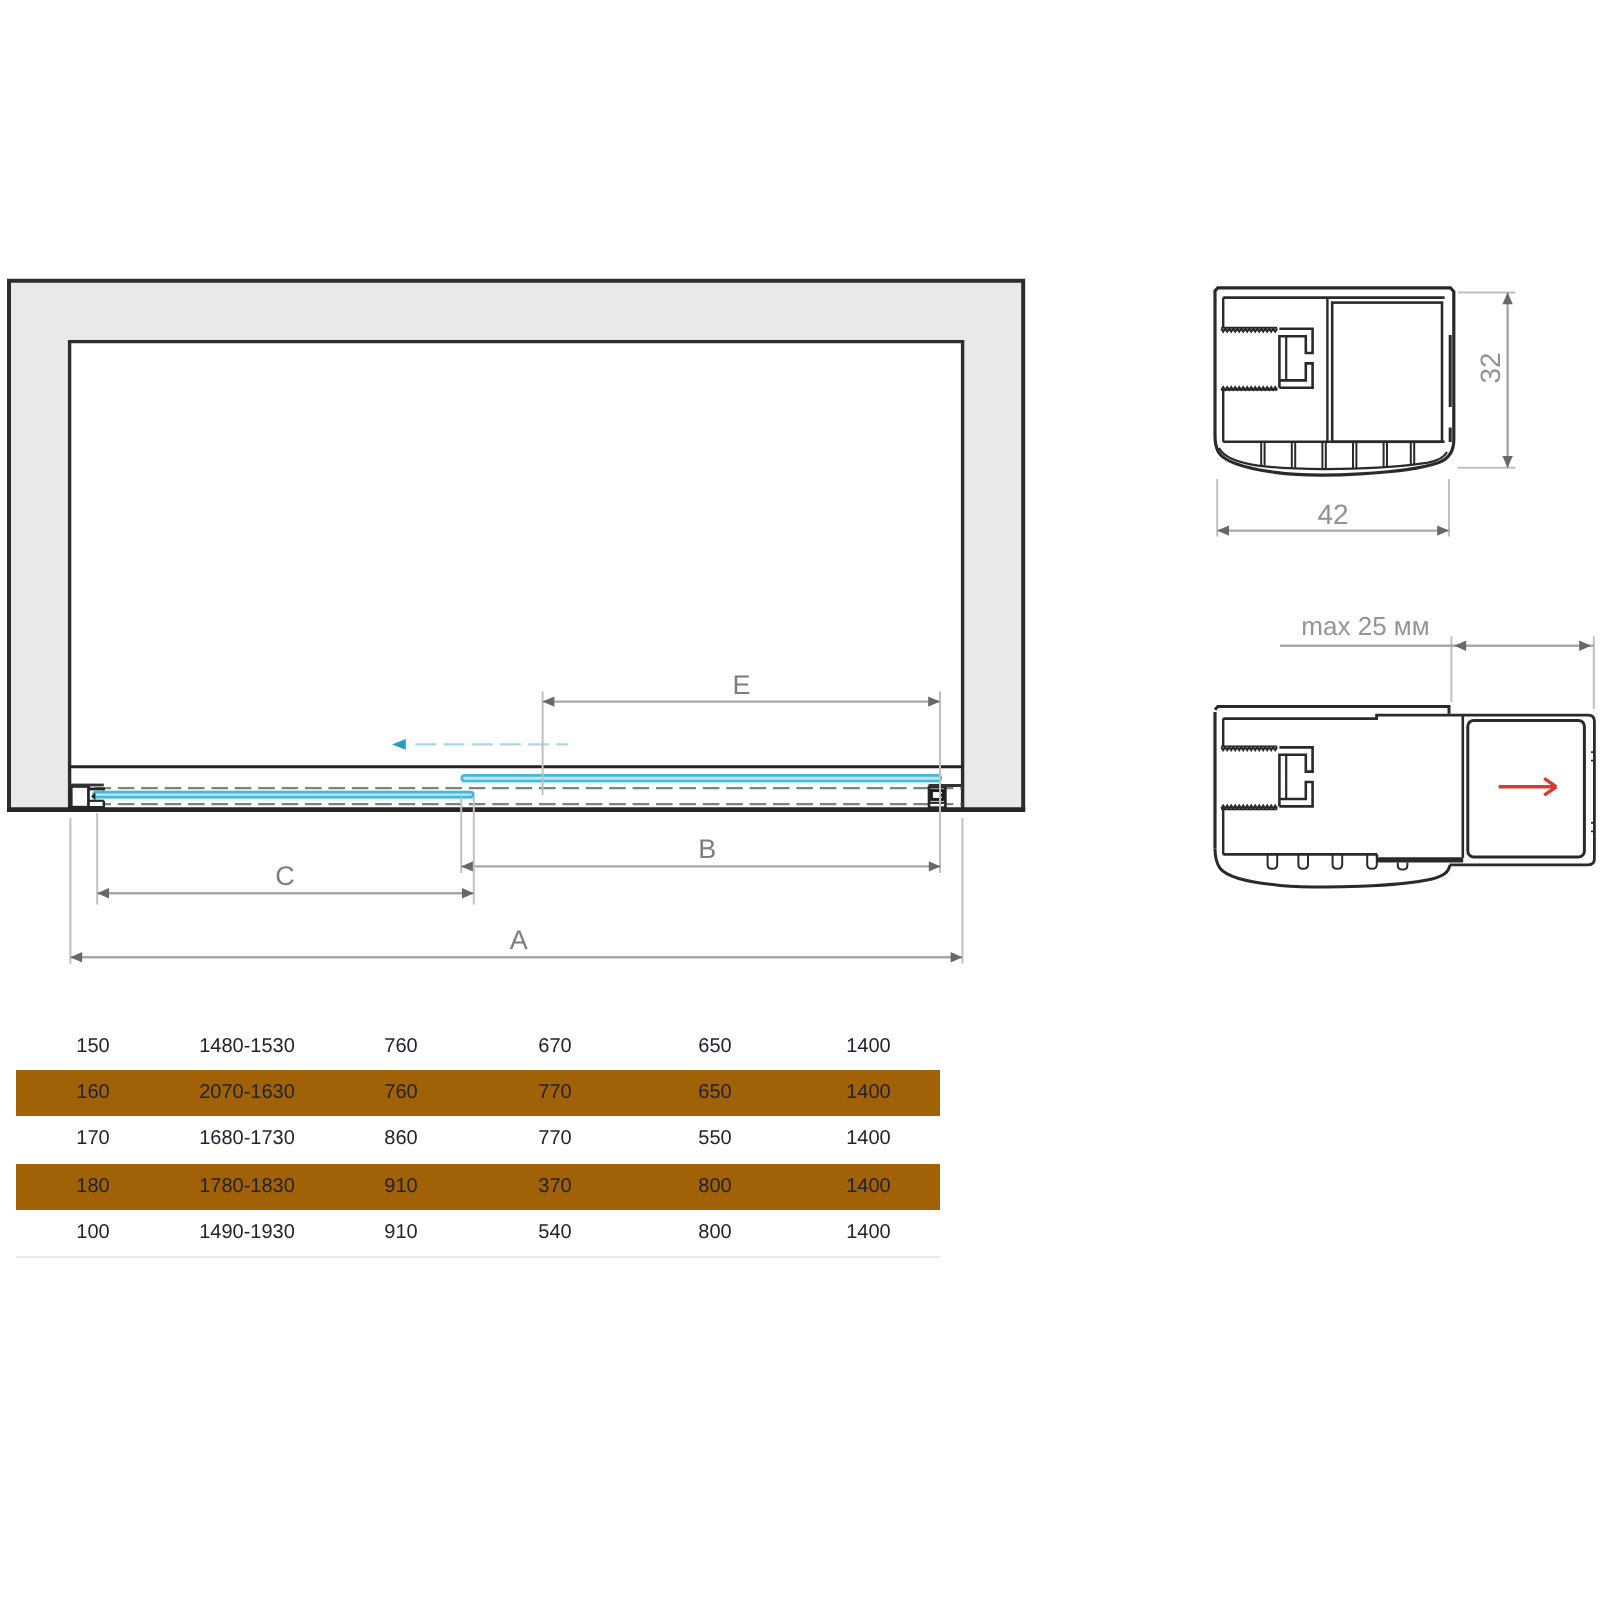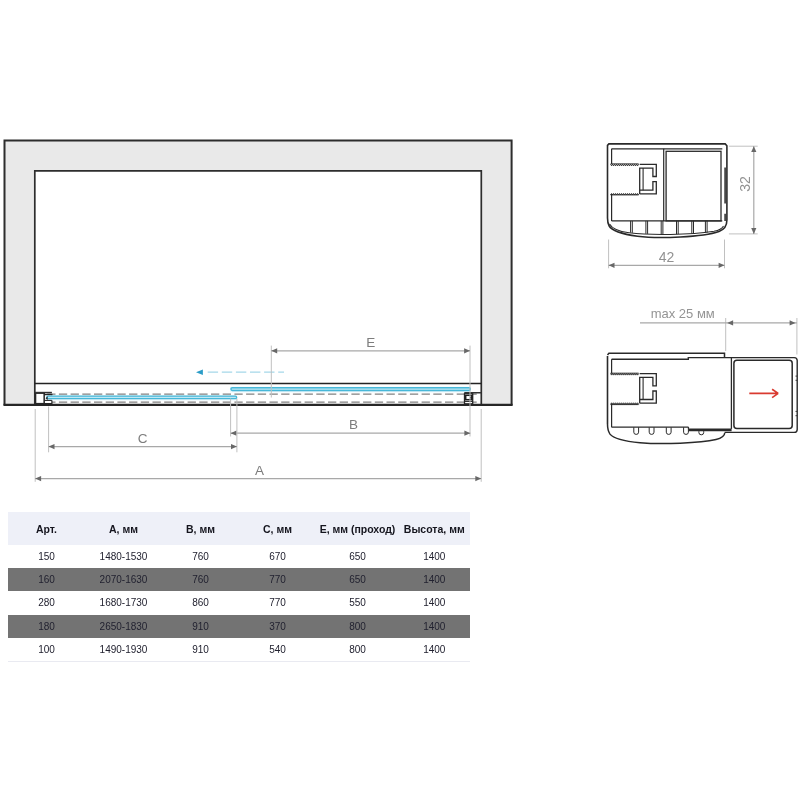--- a/index.html
+++ b/index.html
@@ -2,21 +2,21 @@
 <html><head>
 <meta charset="utf-8">
 <style>
 html,body{margin:0;padding:0;background:#ffffff;}
 body{width:800px;height:800px;font-family:"Liberation Sans",sans-serif;position:relative;overflow:hidden;}
 #page{position:absolute;left:0;top:0;width:800px;height:800px;}
 svg{position:absolute;left:0;top:0;}
 .tbl{position:absolute;left:8px;top:512px;width:462px;font-family:"Liberation Sans",sans-serif;}
 .hrow{display:flex;height:33px;background:#eef0f8;align-items:center;}
 .drow{display:flex;height:23.2px;align-items:center;}
-.alt{background:#737373;}
+.alt{background:#a16207;}
 .c{width:77px;text-align:center;font-size:10px;color:#222230;white-space:nowrap;}
 .c:nth-child(5){width:83px;}
 .c:nth-child(6){width:70.5px;}
 .hrow .c{font-weight:bold;font-size:10.5px;color:#14141d;}
 .tbl .bottomline{height:1px;background:#e9eaf1;}
 </style>
 </head>
 <body>
 <div id="page">
 <svg width="800" height="800" viewBox="0 0 800 800">
@@ -196,59 +196,51 @@
       <path d="M796.9,318.0 V354.5" stroke="#c0c0c0" stroke-width="1" fill="none"></path>
       <path d="M640.0,322.9 H796.9" stroke="#a8a8a8" stroke-width="1.2" fill="none"></path>
       <path d="M727.2,322.9 L733.1,320.3 V325.5 Z" fill="#686868"></path>
       <path d="M795.5,322.9 L789.6,320.3 V325.5 Z" fill="#686868"></path>
     </g>
   </g>
 </svg>
 
 <div class="tbl">
 
-  <div class="hrow">
-    <div class="c">Арт.</div>
-        <div class="c">А, мм</div>
-        <div class="c">В, мм</div>
-        <div class="c">С, мм</div>
-        <div class="c">Е, мм (проход)</div>
-        <div class="c">Высота, мм</div>
-  </div>
 
   <div class="drow">
     <div class="c">150</div>
         <div class="c">1480-1530</div>
         <div class="c">760</div>
         <div class="c">670</div>
         <div class="c">650</div>
         <div class="c">1400</div>
   </div>
 
   <div class="drow alt">
     <div class="c">160</div>
         <div class="c">2070-1630</div>
         <div class="c">760</div>
         <div class="c">770</div>
         <div class="c">650</div>
         <div class="c">1400</div>
   </div>
 
   <div class="drow">
-    <div class="c">280</div>
+    <div class="c">170</div>
         <div class="c">1680-1730</div>
         <div class="c">860</div>
         <div class="c">770</div>
         <div class="c">550</div>
         <div class="c">1400</div>
   </div>
 
   <div class="drow alt">
     <div class="c">180</div>
-        <div class="c">2650-1830</div>
+        <div class="c">1780-1830</div>
         <div class="c">910</div>
         <div class="c">370</div>
         <div class="c">800</div>
         <div class="c">1400</div>
   </div>
 
   <div class="drow">
     <div class="c">100</div>
         <div class="c">1490-1930</div>
         <div class="c">910</div>

